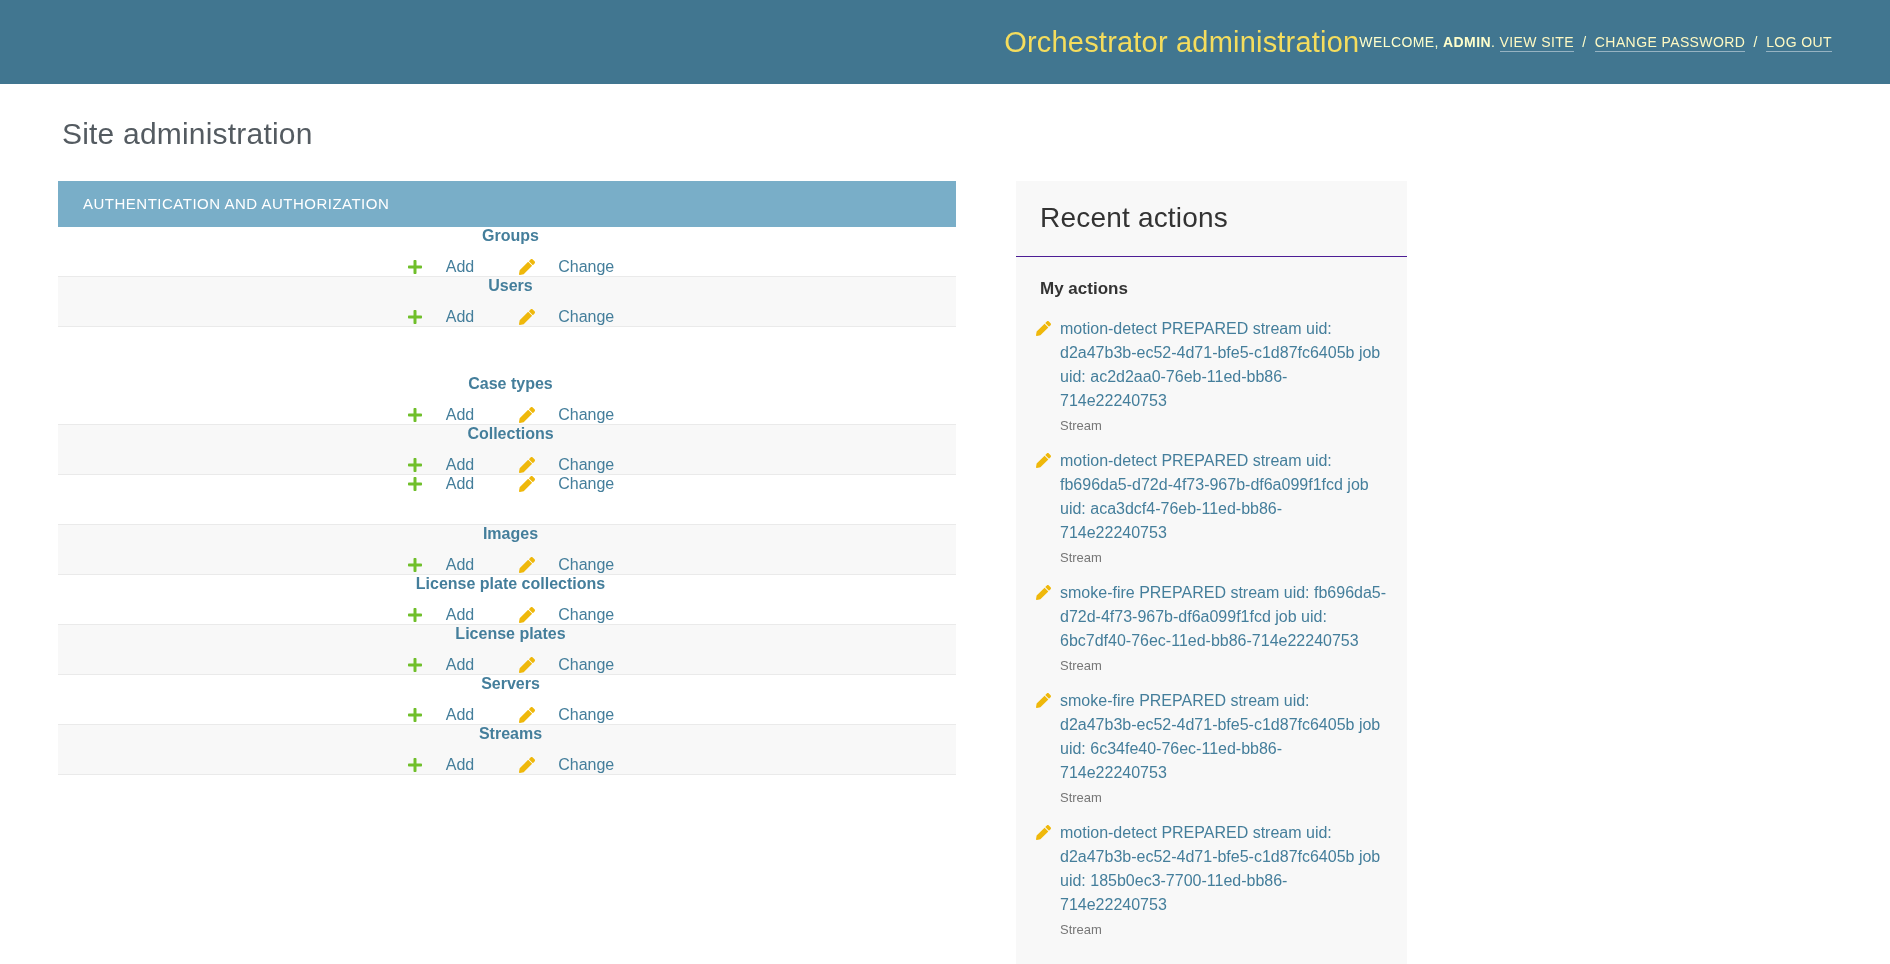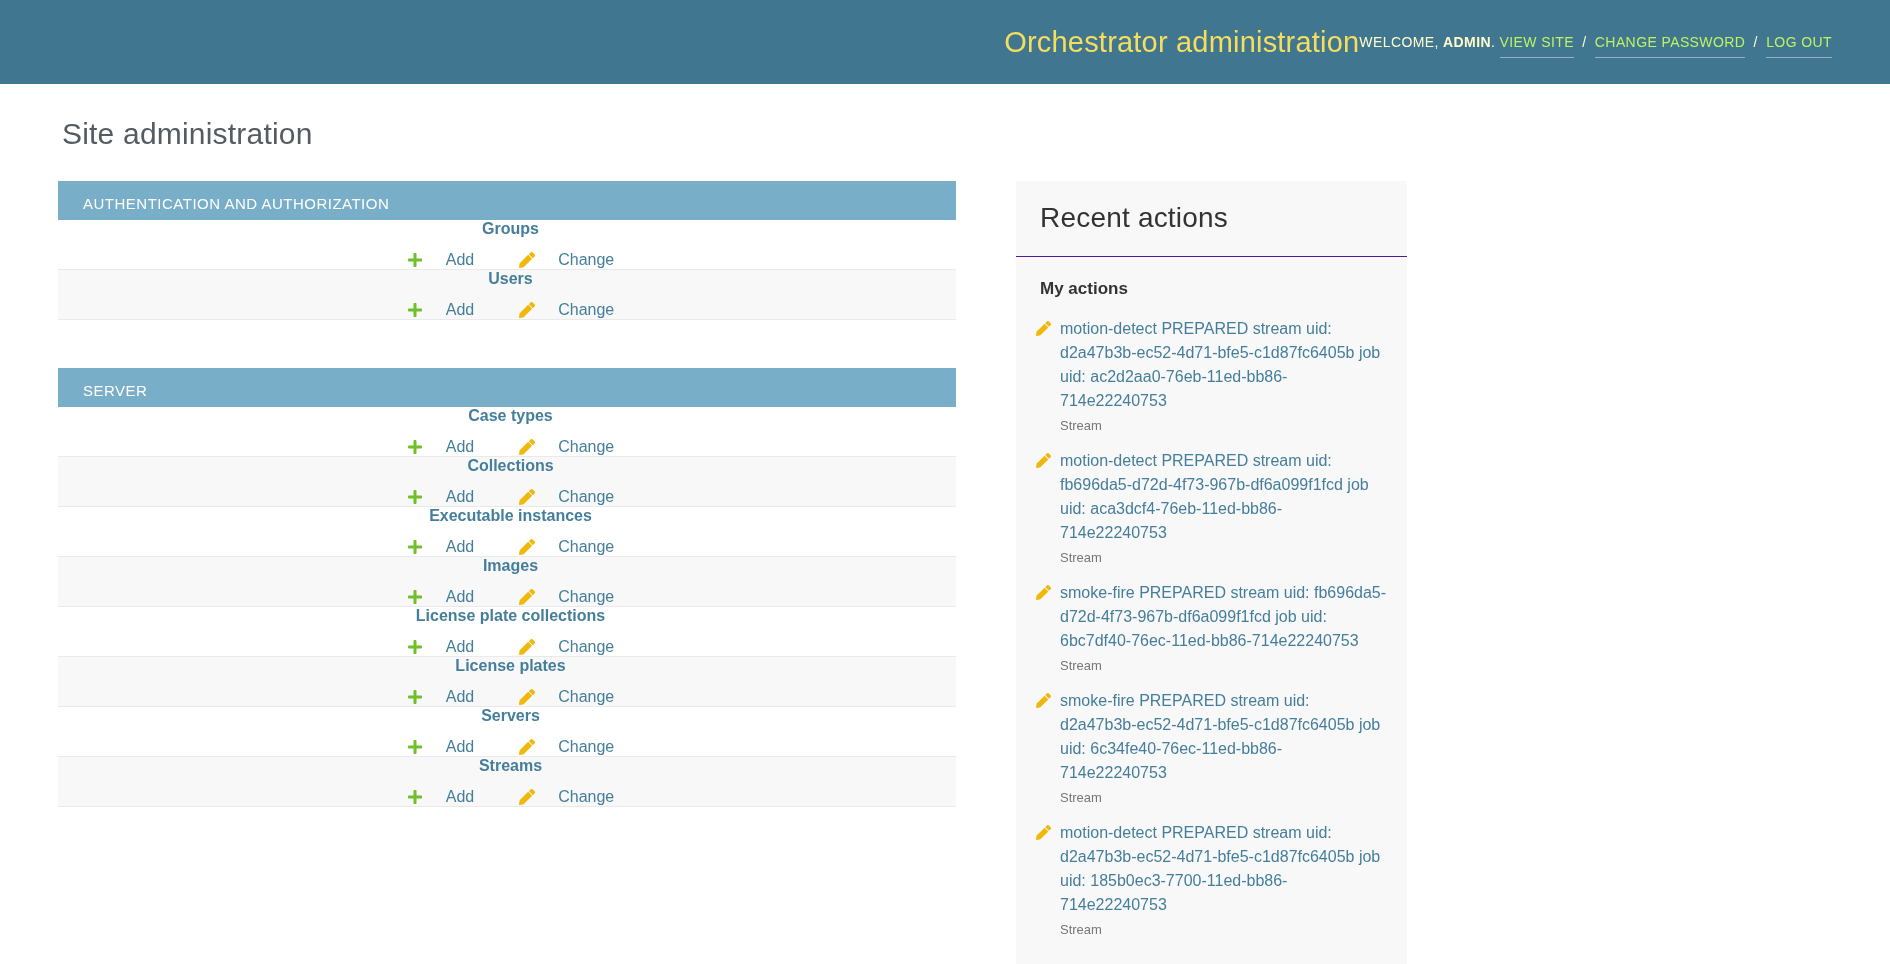--- a/index.html
+++ b/index.html
@@ -29,44 +29,44 @@
   }
   #user-tools {
     color: #ffffcc;
     font-size: 14px;
     letter-spacing: 0.4px;
     text-transform: uppercase;
     white-space: nowrap;
   }
   #user-tools strong { font-weight: 700; }
   #user-tools a {
-    color: #bef264;
+    color: #fef9c3;
     border-bottom: 1px solid rgba(255,255,255,0.45);
-    padding-bottom: 7px;
+    padding-bottom: 1px;
   }
   #user-tools .sep { margin: 0 4px; }
 
   
   #content { padding: 0 0 0 58px; }
   #page-title {
     margin: 33px 4px 30px;
     font-size: 30px;
     font-weight: 300;
     color: #545b61;
     letter-spacing: 0.2px;
   }
   #columns { display: flex; align-items: flex-start; }
   #main-col { width: 898px; }
 
   
   .module { width: 898px; }
   .module + .module { margin-top: 48px; }
   .module-caption {
     display: block;
-    height: 39px;
+    height: 46px;
     line-height: 45px;
     background: #79aec8;
     color: #ffffff;
     font-size: 15px;
     font-weight: 500;
     letter-spacing: 0.5px;
     text-transform: uppercase;
     padding: 0 25px;
   }
   .module-row {
@@ -211,21 +211,20 @@
                     </svg>
                   </span>
                 <span>Change</span>
               </a>
             </span>
           </div>
         </div>
       </div>
 
       <div class="module">
-        <a class="module-caption">Server</a>
         <div class="module-body">
           <div class="module-row">
             <a class="model-link">Case types</a>
             <span class="row-actions">
               <a class="action-link addlink">
                 <span class="icon-plus">
                     <svg viewBox="0 0 448 512">
                       <path fill="#70bf2b" d="M416 208H272V64c0-17.7-14.3-32-32-32h-32c-17.7 0-32 14.3-32 32v144H32c-17.7 0-32 14.3-32 32v32c0 17.7 14.3 32 32 32h144v144c0 17.7 14.3 32 32 32h32c17.7 0 32-14.3 32-32V304h144c17.7 0 32-14.3 32-32v-32c0-17.7-14.3-32-32-32z"></path>
                     </svg>
                   </span>
@@ -256,21 +255,20 @@
                 <span class="icon-pencil">
                     <svg viewBox="0 0 512 512">
                       <path fill="#efb80b" d="M497.9 142.1l-46.1 46.1c-4.7 4.7-12.3 4.7-17 0l-111-111c-4.7-4.7-4.7-12.3 0-17l46.1-46.1c18.7-18.7 49.1-18.7 67.9 0l60.1 60.1c18.8 18.7 18.8 49.1 0 67.9zM284.2 99.8L21.6 362.4.4 483.9c-2.9 16.4 11.4 30.6 27.8 27.8l121.5-21.3 262.6-262.6c4.7-4.7 4.7-12.3 0-17l-111-111c-4.8-4.7-12.4-4.7-17.1 0z"></path>
                     </svg>
                   </span>
                 <span>Change</span>
               </a>
             </span>
           </div>
           <div class="module-row">
-            <a class="model-link">Executable instances</a>
             <span class="row-actions">
               <a class="action-link addlink">
                 <span class="icon-plus">
                     <svg viewBox="0 0 448 512">
                       <path fill="#70bf2b" d="M416 208H272V64c0-17.7-14.3-32-32-32h-32c-17.7 0-32 14.3-32 32v144H32c-17.7 0-32 14.3-32 32v32c0 17.7 14.3 32 32 32h144v144c0 17.7 14.3 32 32 32h32c17.7 0 32-14.3 32-32V304h144c17.7 0 32-14.3 32-32v-32c0-17.7-14.3-32-32-32z"></path>
                     </svg>
                   </span>
                 <span>Add</span>
               </a>
               <a class="action-link changelink">

